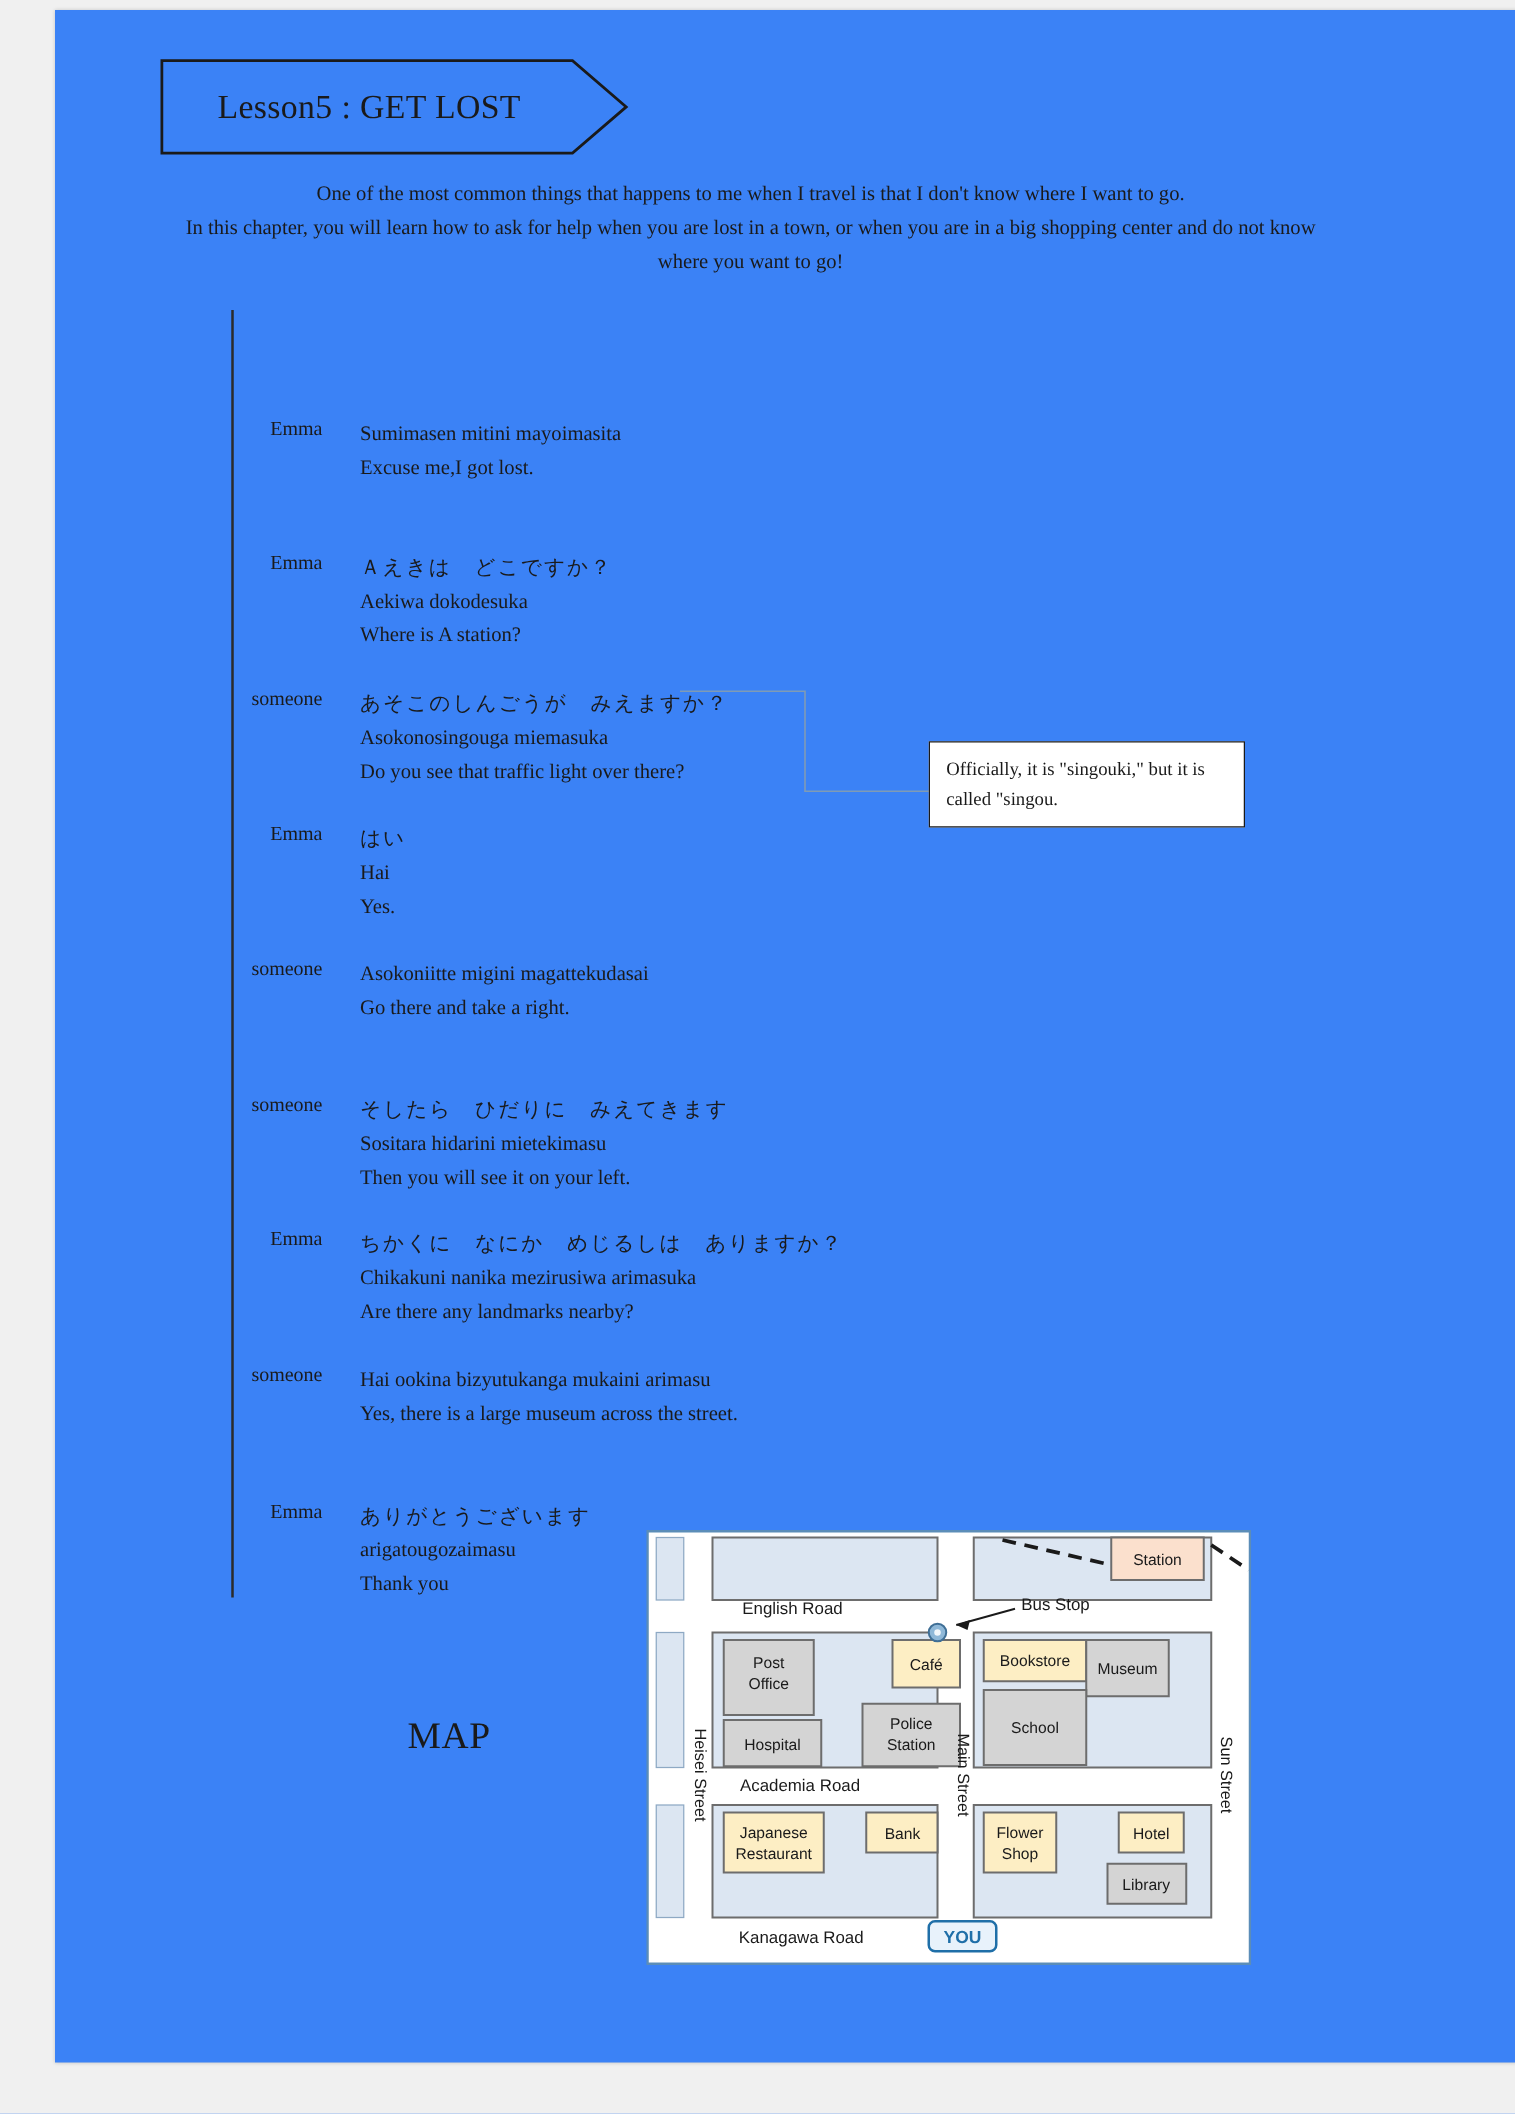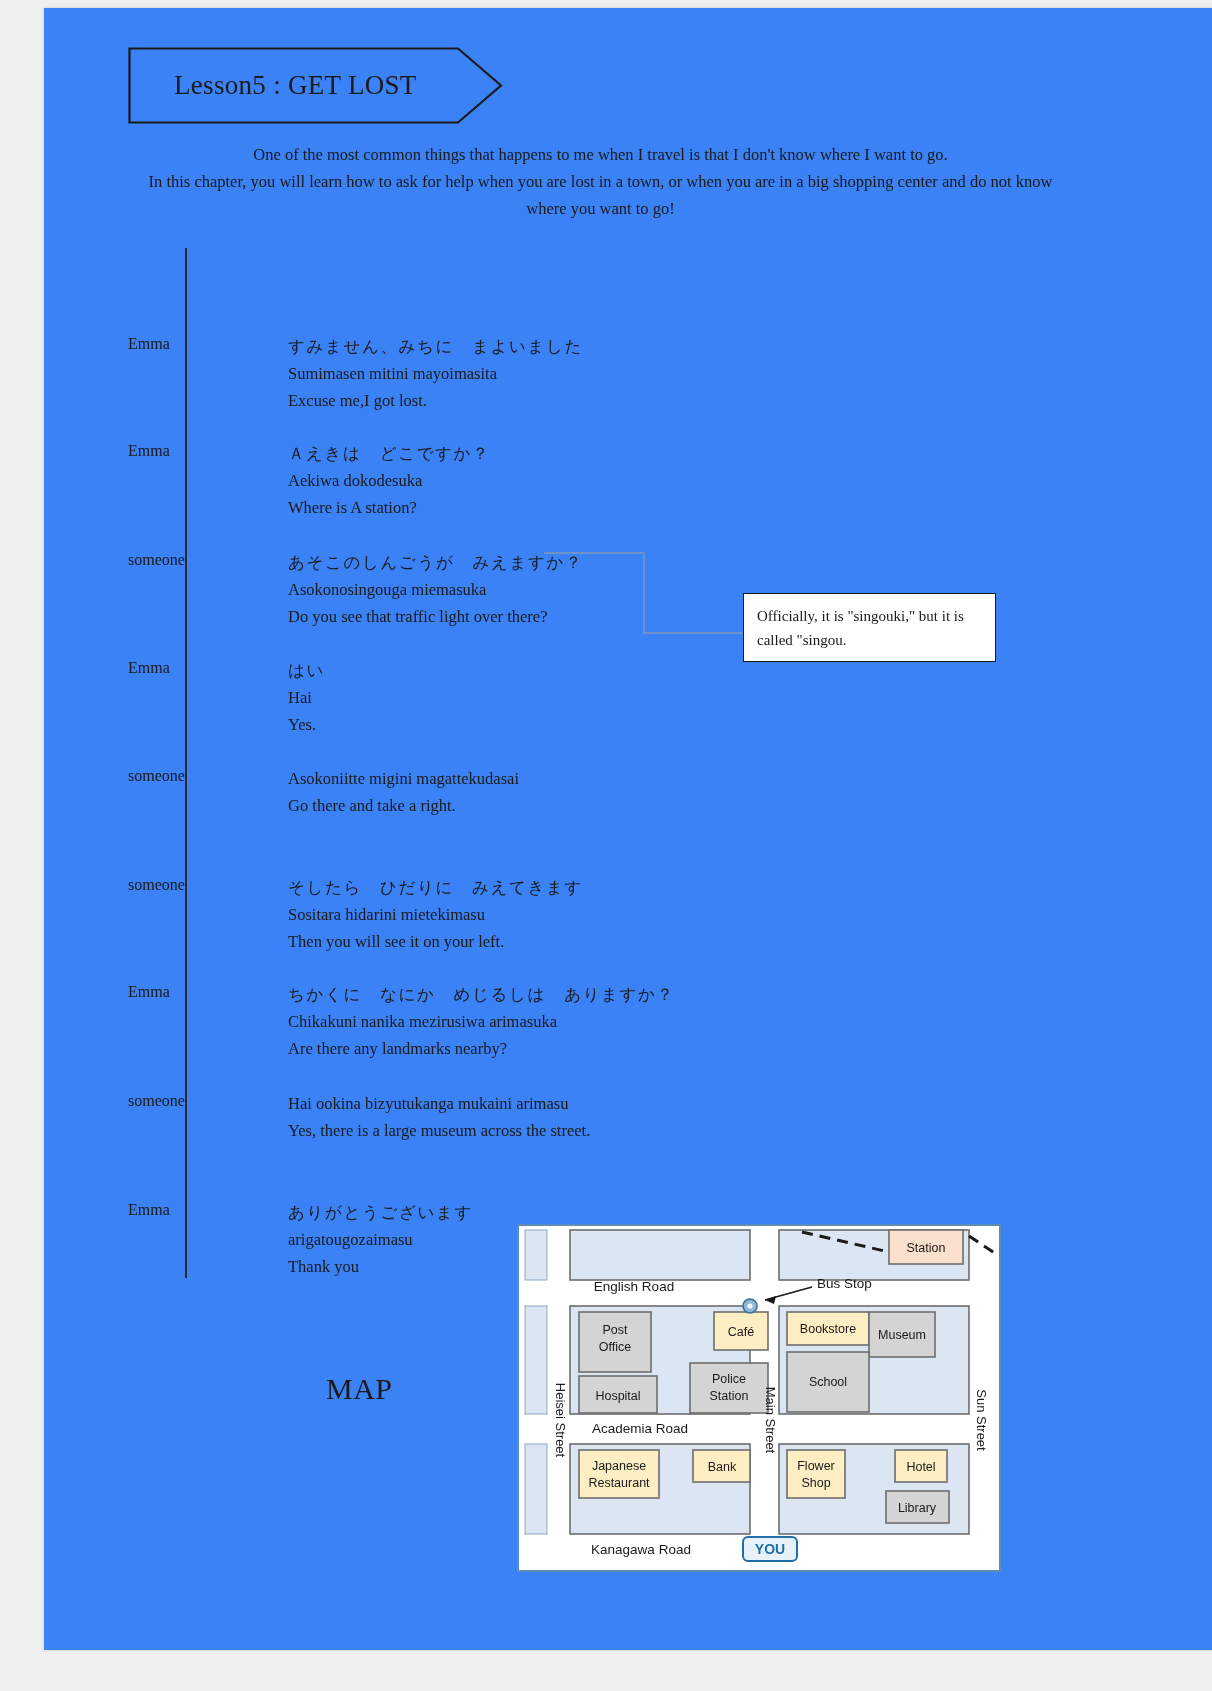--- a/index.html
+++ b/index.html
@@ -66,21 +66,21 @@
   .turn {
     position: absolute;
     left: 0;
     width: 620px;
     height: 98px;
   }
   .speaker {
     position: absolute;
     left: 0; top: 2px;
     width: 130px;
-    text-align: left;
+    text-align: right;
     font-size: 16px;
     color: #1a1a1a;
   }
   .lines {
     position: absolute;
     left: 160px; top: 0;
     width: 460px;
   }
   .jp {
     font-size: 16.5px;
@@ -144,21 +144,20 @@
     <div class="wrap">In this chapter, you will learn how to ask for help when you are lost in a town, or when you are in a big shopping center and do not know where you want to go!</div>
   </div>
 
   <div class="vrule"></div>
 
   <div class="dialogue">
 
     <div class="turn" style="top:85px">
       <div class="speaker">Emma</div>
       <div class="lines">
-        <div class="jp">すみません、みちに　まよいました</div>
         <div class="romaji">Sumimasen mitini mayoimasita</div>
         <div class="eng">Excuse me,I got lost.</div>
       </div>
     </div>
 
     <div class="turn" style="top:192px">
       <div class="speaker">Emma</div>
       <div class="lines">
         <div class="jp">Ａえきは　どこですか？</div>
         <div class="romaji">Aekiwa dokodesuka</div>

